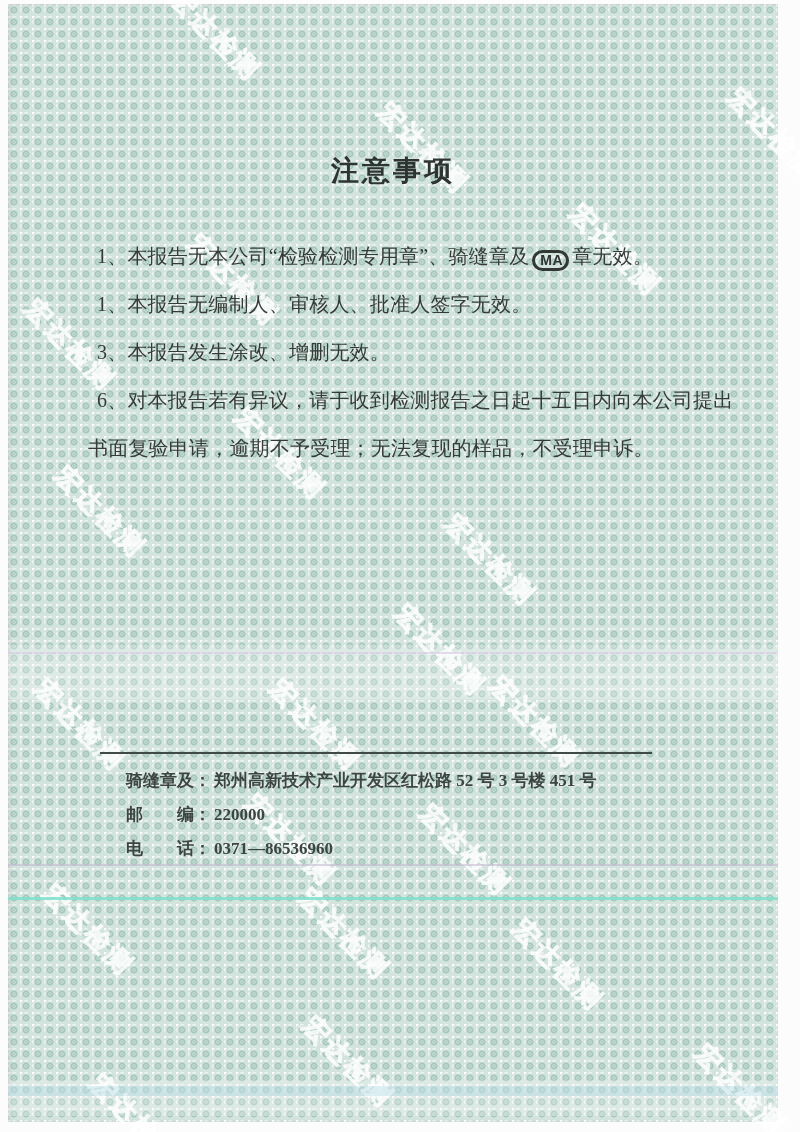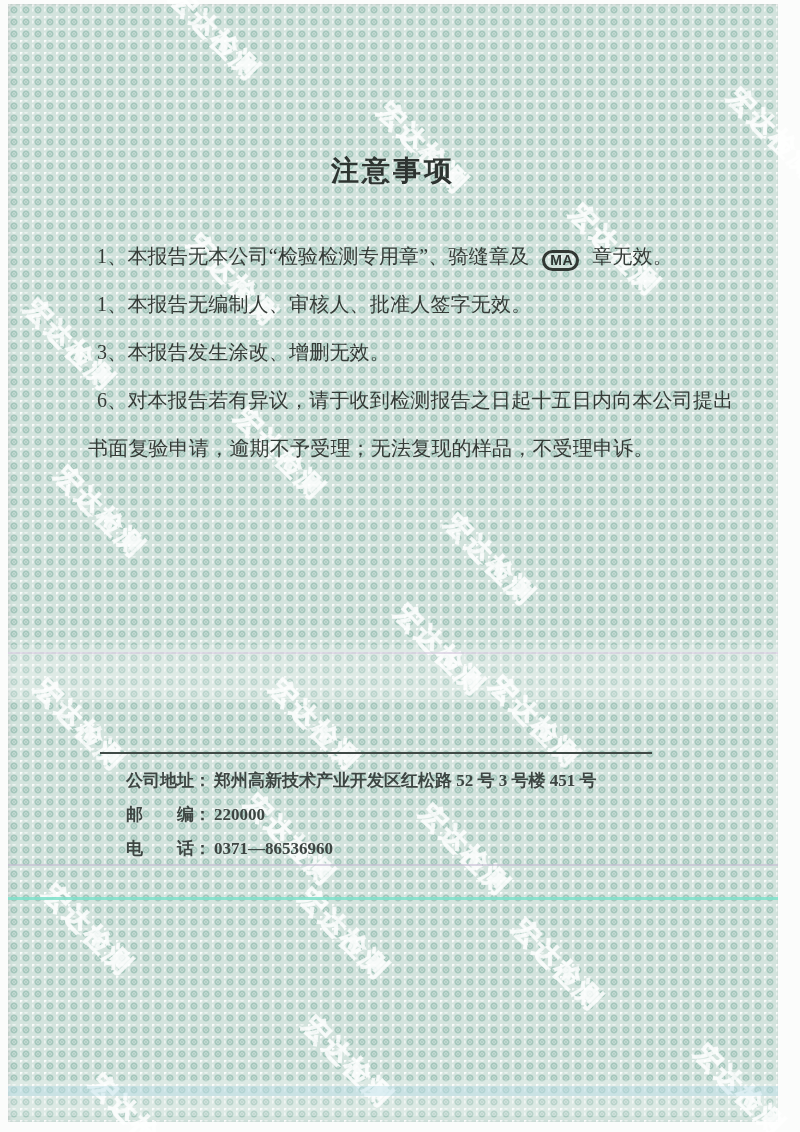--- a/index.html
+++ b/index.html
@@ -52,21 +52,21 @@
     position:absolute;left:80px;top:228px;width:652px;
     font-size:20px;line-height:48px;letter-spacing:0.2px;
     color:#353b37;
   }
   .notes p{margin:0;text-indent:9px;}
   .cma{
     display:inline-block;
     border:3px solid #323834;
     border-radius:11px;
     padding:0 3px 0 5px;
-    margin:0 13px;
+    margin:0 3px;
     font-family:"Liberation Sans","DejaVu Sans",sans-serif;
     font-size:14px;line-height:15px;font-weight:700;letter-spacing:0.5px;
     color:#2e3431;
     vertical-align:-2px;
     text-indent:0;
   }
   .footer-rule{
     position:absolute;left:92px;top:748px;width:552px;height:0;
     border-top:2px solid #3f4945;
   }
@@ -116,21 +116,21 @@
   <div class="notes">
     <p><span>1、本报告无本公司“检验检测专用章”、骑缝章及</span><span class="cma">MA</span><span>章无效。</span></p>
     <p>1、本报告无编制人、审核人、批准人签字无效。</p>
     <p>3、本报告发生涂改、增删无效。</p>
     <p>6、对本报告若有异议，请于收到检测报告之日起十五日内向本公司提出书面复验申请，逾期不予受理；无法复现的样品，不受理申诉。</p>
   </div>
 
   <div class="footer-rule"></div>
   <div class="footer">
     <div>
-      <span class="flabel">公司地址：</span><span>郑州高新技术产业开发区红松路 52 号 3 号楼 451 号</span>
+      <span class="flabel">骑缝章及：</span><span>郑州高新技术产业开发区红松路 52 号 3 号楼 451 号</span>
     </div>
     <div>
       <span class="flabel">邮　　编：</span><span>220000</span>
     </div>
     <div>
       <span class="flabel">电　　话：</span><span>0371—86536960</span>
     </div>
   </div>
 
 </div>

